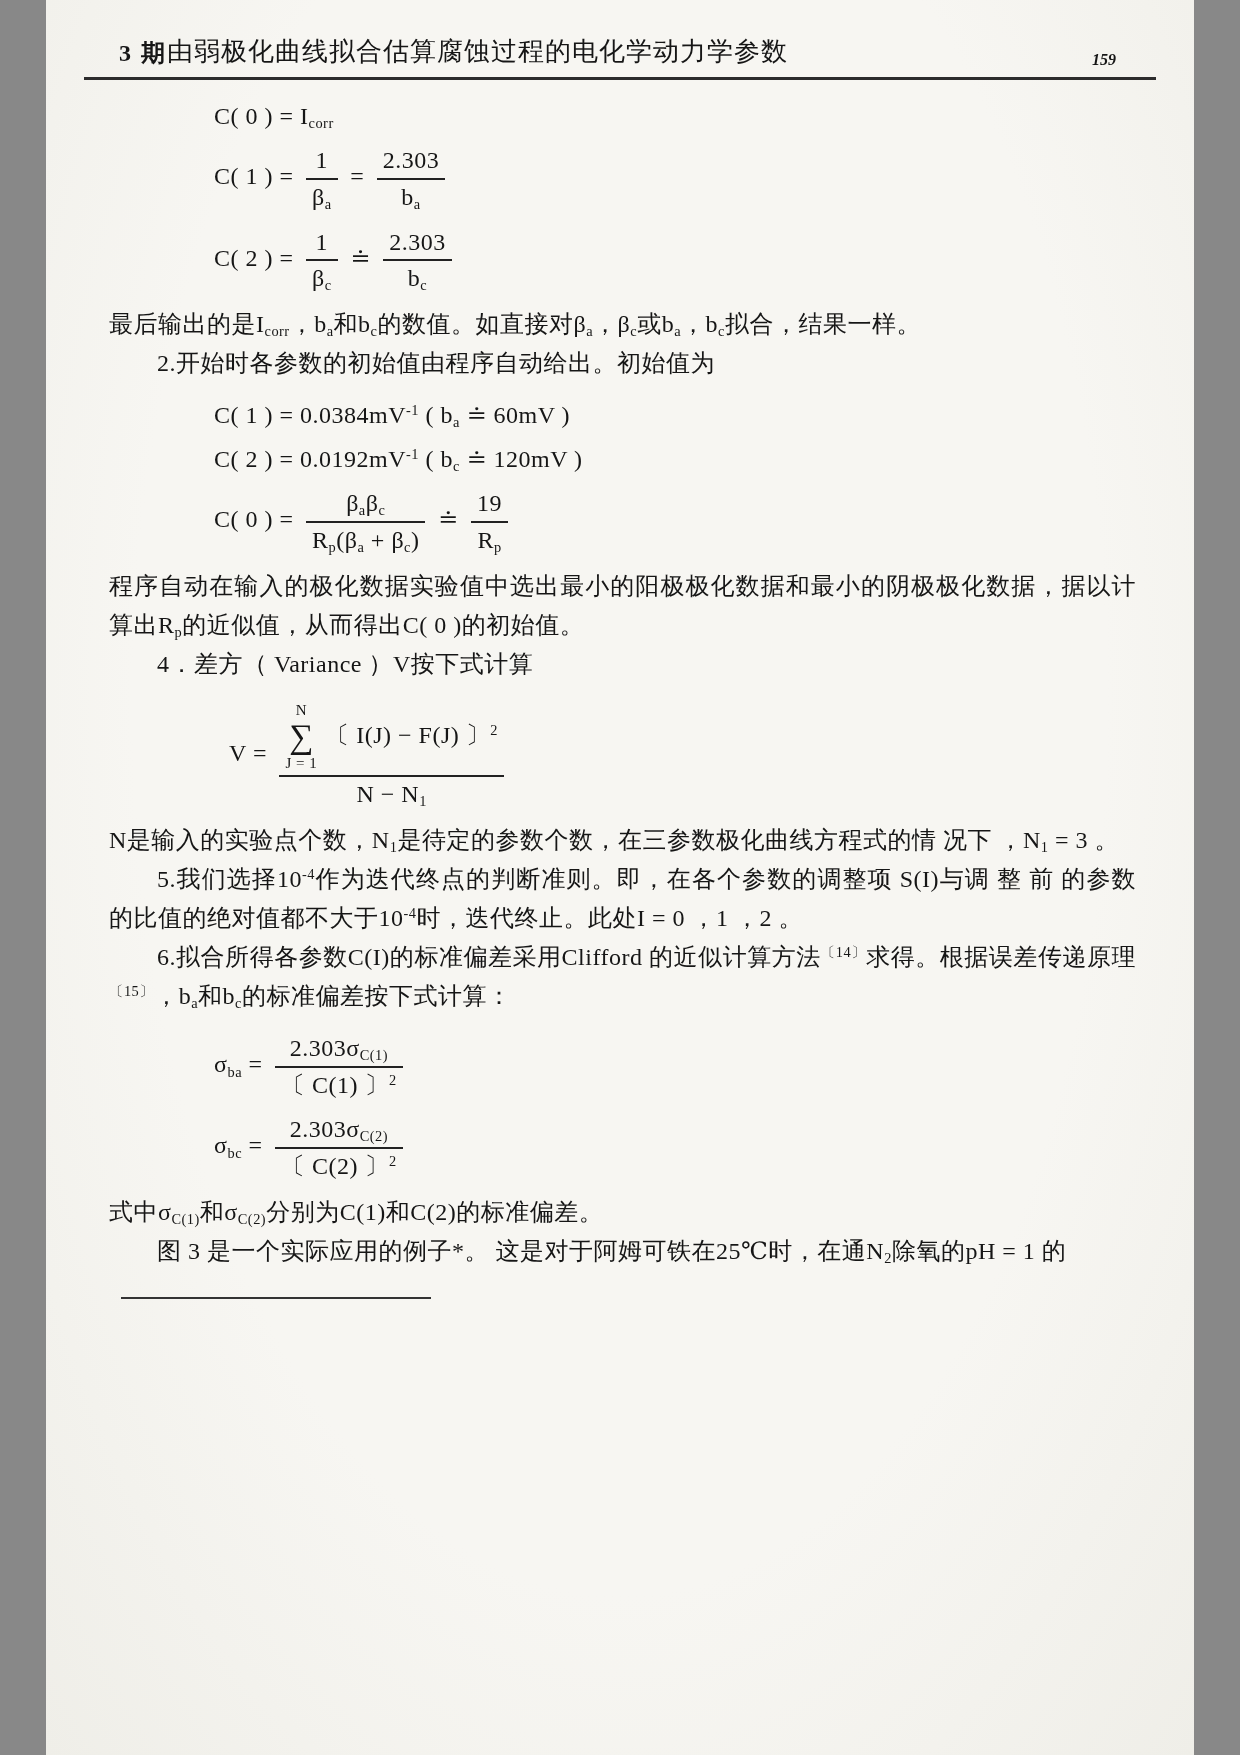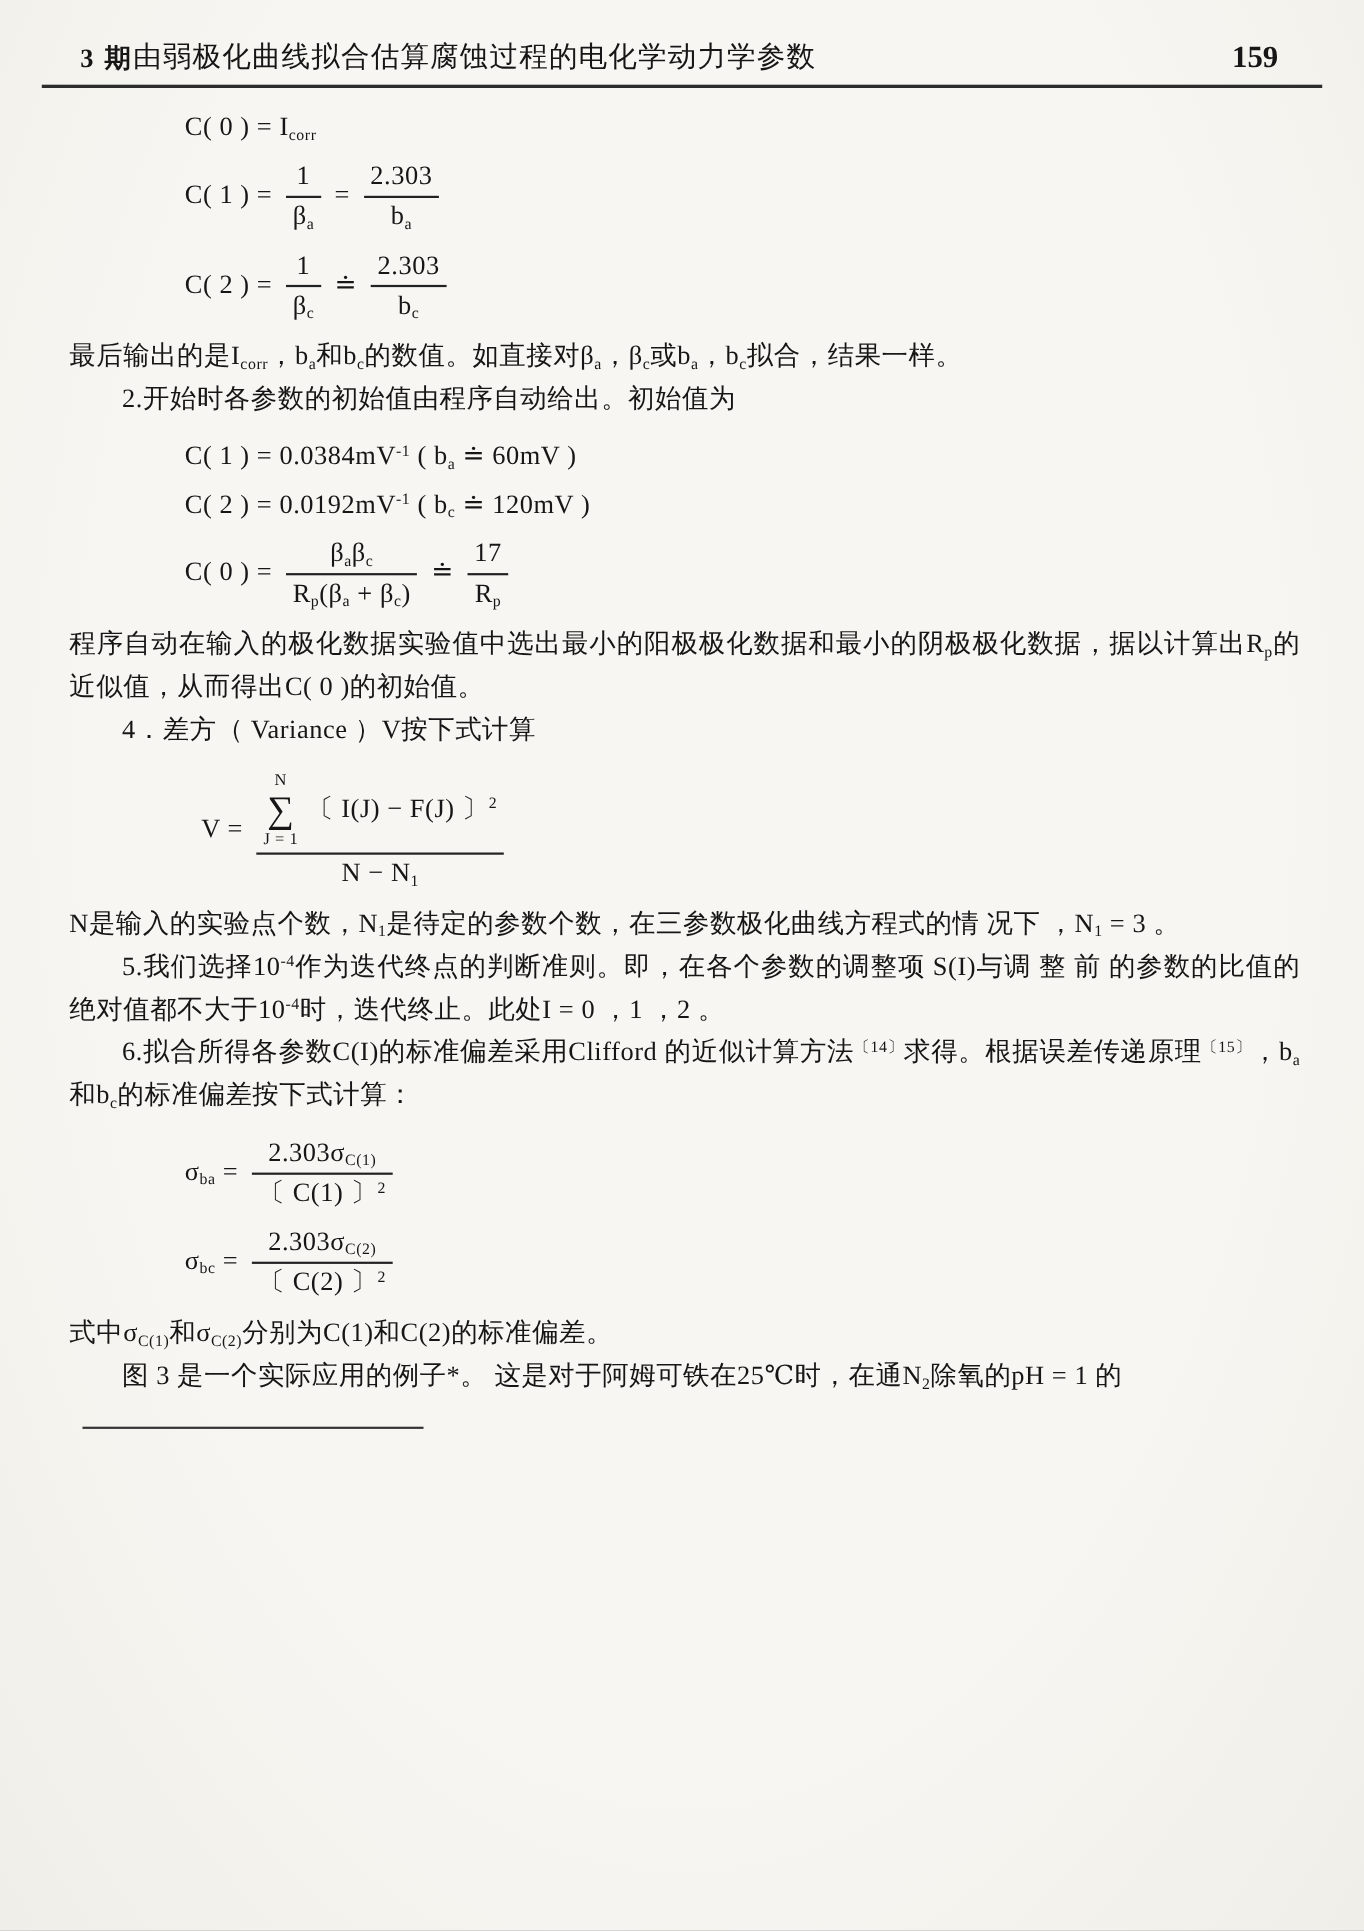--- a/index.html
+++ b/index.html
@@ -1,36 +1,36 @@
 <!DOCTYPE html>
 <html><head>
 <meta charset="utf-8">
 <style>
   html,body { margin:0; padding:0; }
   body { background:#888; }
   .page {
     position:relative;
-    width:1240px; height:1755px;
+    width:1148px; height:1755px;
     margin:0 auto;
     background:#f5f4f0;
     background-image: radial-gradient(ellipse at 50% 40%, #f7f6f2 60%, #efeee8 100%);
     color:#161616;
     font-family:"Liberation Serif","DejaVu Serif",serif;
     overflow:hidden;
   }
   .content { padding:0 58px 0 63px; }
   .header {
     display:flex; align-items:flex-end;
     padding:34px 40px 8px 35px;
     border-bottom:3px solid #2c2c2c;
     margin:0 38px 18px 38px;
   }
   .header .issue { font-size:24px; font-weight:700; letter-spacing:2px; }
   .header .title { flex:1; text-align:left; font-size:26px; font-weight:400; letter-spacing:1px; }
-  .header .pageno { font-size:28px; font-weight:700; }
+  .header .pageno { font-size:16px; font-weight:700;font-style:italic; }
   p.para {
     margin:0; font-size:24px; line-height:39px;
     text-align:justify; letter-spacing:0.5px;
   }
   p.indent { text-indent:2em; }
   .eq {
     margin:8px 0 8px 105px;
     font-size:24px; line-height:36px;
     letter-spacing:0.5px;
   }
@@ -65,21 +65,21 @@
 
     <div class="eq sp-a">C( 0 ) = I<sub>corr</sub></div>
     <div class="eq">C( 1 ) = <span class="frac"><span class="num">1</span><span class="den">β<sub>a</sub></span></span> = <span class="frac"><span class="num">2.303</span><span class="den">b<sub>a</sub></span></span></div>
     <div class="eq">C( 2 ) = <span class="frac"><span class="num">1</span><span class="den">β<sub>c</sub></span></span> ≐ <span class="frac"><span class="num">2.303</span><span class="den">b<sub>c</sub></span></span></div>
 
     <p class="para">最后输出的是I<sub>corr</sub>，b<sub>a</sub>和b<sub>c</sub>的数值。如直接对β<sub>a</sub>，β<sub>c</sub>或b<sub>a</sub>，b<sub>c</sub>拟合，结果一样。</p>
     <p class="para indent">2.开始时各参数的初始值由程序自动给出。初始值为</p>
 
     <div class="eq sp-a">C( 1 ) = 0.0384mV<sup>-1</sup> ( b<sub>a</sub> ≐ 60mV )</div>
     <div class="eq">C( 2 ) = 0.0192mV<sup>-1</sup> ( b<sub>c</sub> ≐ 120mV )</div>
-    <div class="eq">C( 0 ) = <span class="frac"><span class="num">β<sub>a</sub>β<sub>c</sub></span><span class="den">R<sub>p</sub>(β<sub>a</sub> + β<sub>c</sub>)</span></span> ≐ <span class="frac"><span class="num">17</span><span class="den">R<sub>p</sub></span></span></div>
+    <div class="eq">C( 0 ) = <span class="frac"><span class="num">β<sub>a</sub>β<sub>c</sub></span><span class="den">R<sub>p</sub>(β<sub>a</sub> + β<sub>c</sub>)</span></span> ≐ <span class="frac"><span class="num">19</span><span class="den">R<sub>p</sub></span></span></div>
 
     <p class="para">程序自动在输入的极化数据实验值中选出最小的阳极极化数据和最小的阴极极化数据，据以计算出R<sub>p</sub>的近似值，从而得出C( 0 )的初始值。</p>
     <p class="para indent sp-a">4．差方（ Variance ）V按下式计算</p>
 
     <div class="eq eq-v sp-a">V = <span class="frac"><span class="num"><span class="sum">
               <span class="sum-top">N</span>
               <span class="sum-glyph">∑</span>
               <span class="sum-bot">J = 1</span>
             </span>〔 I(J) − F(J) 〕<sup>2</sup></span><span class="den">N − N<sub>1</sub></span></span></div>
 

